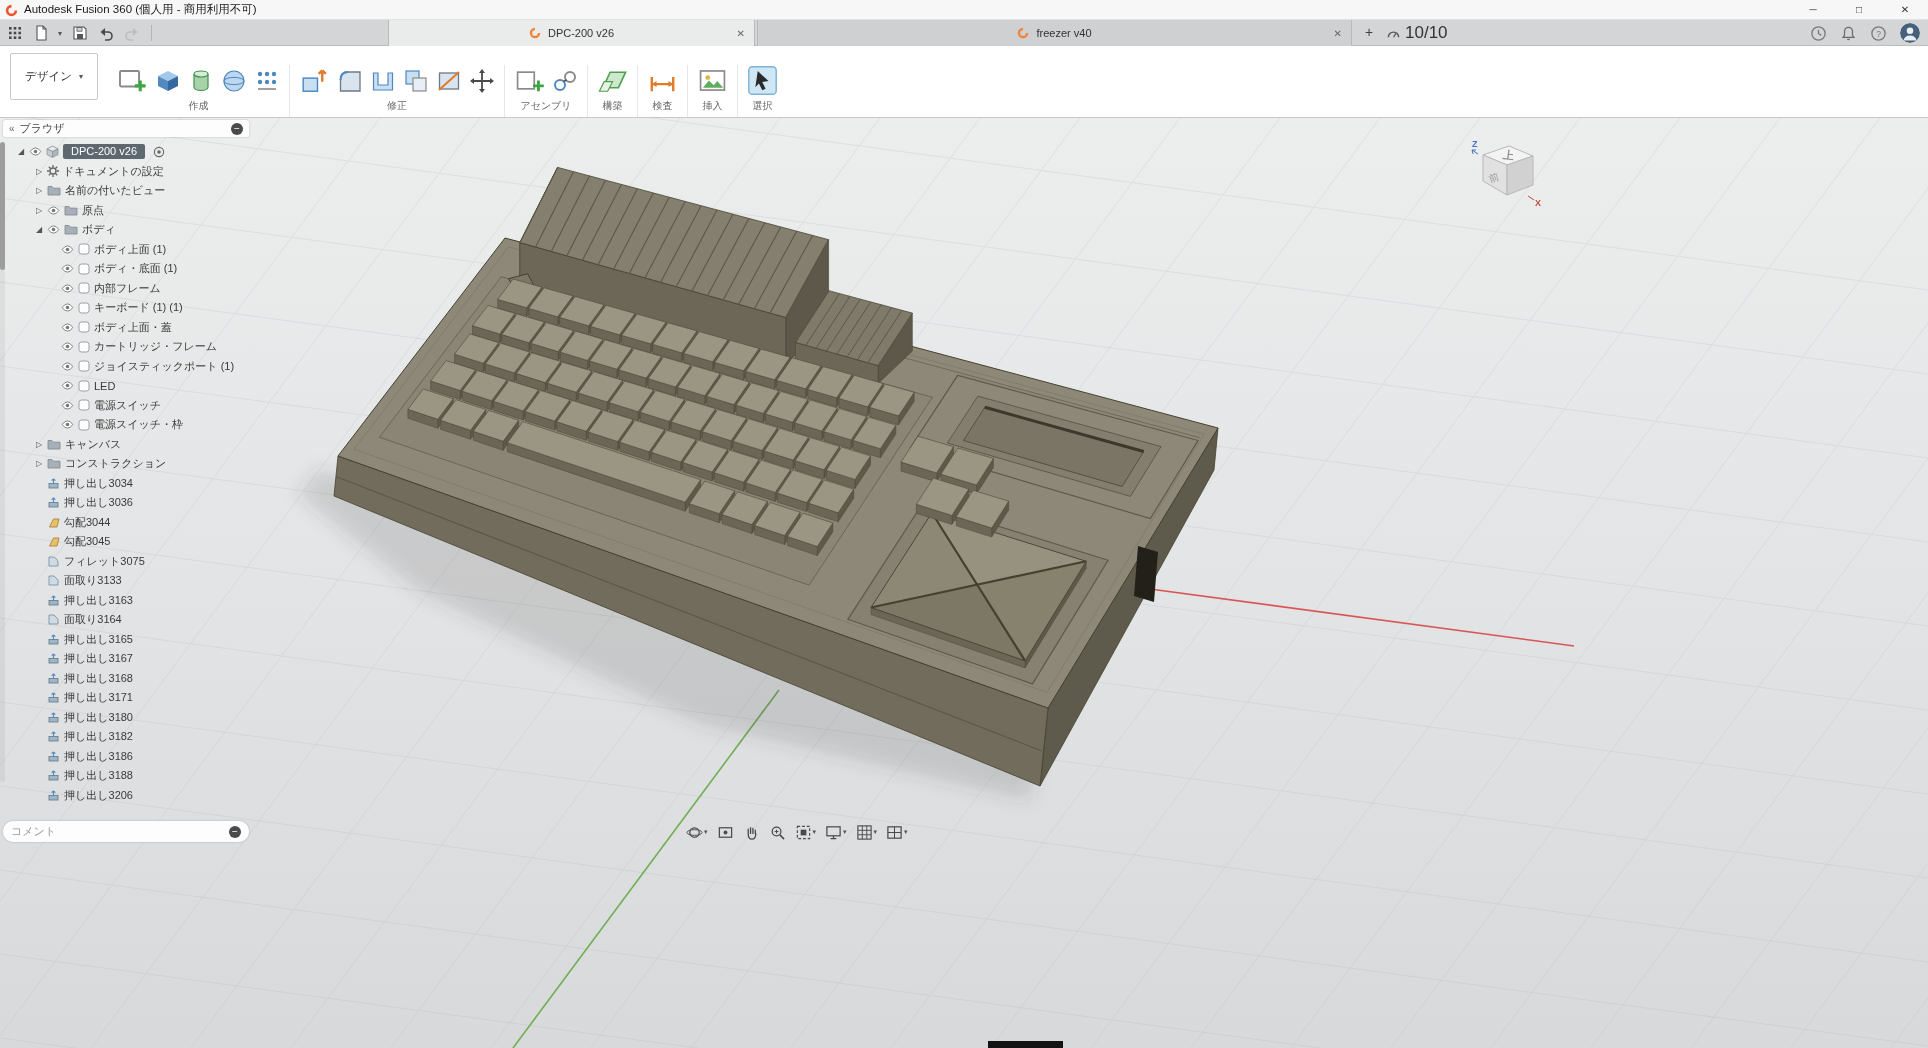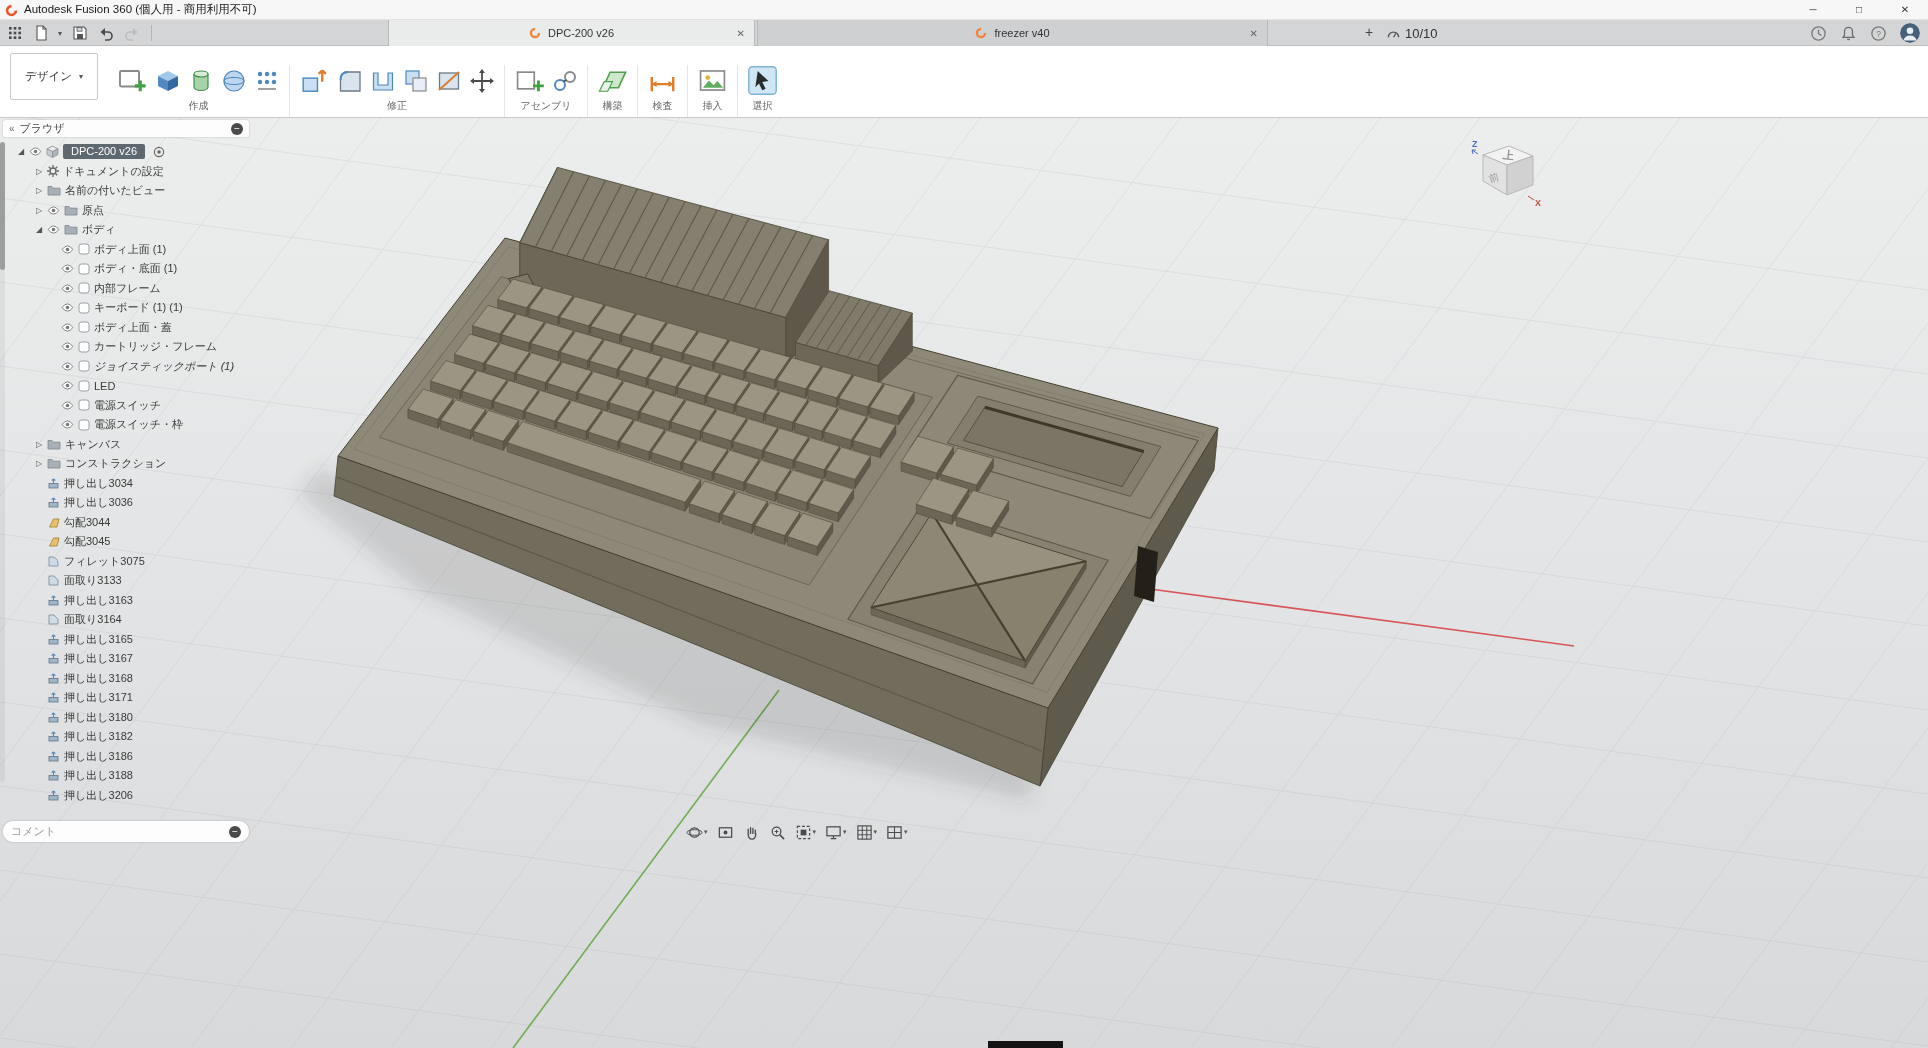--- a/index.html
+++ b/index.html
@@ -15,24 +15,24 @@
 
   
   .tabbar{position:absolute;top:20px;left:0;right:0;height:26px;background:#d4d5d6;border-bottom:1px solid #bcbcbc;}
   .qa-icons{position:absolute;left:6px;top:0;height:26px;display:flex;align-items:center;gap:9px;}
   .qa-icons .qi{width:17px;height:17px;display:flex;align-items:center;justify-content:center;}
   .qi svg{width:16px;height:16px;display:block;}
   .qa-sep{width:1px;height:16px;background:#b5b5b5;margin-left:2px;}
   .doc-tab{position:absolute;top:0;height:26px;display:flex;align-items:center;justify-content:center;gap:7px;font-size:11px;color:#333;border-left:1px solid #b9b9b9;border-right:1px solid #b9b9b9;}
   .doc-tab .tab-logo{width:12px;height:12px;}
   .doc-tab.active{left:388px;width:367px;background:#eaebeb;}
-  .doc-tab.inactive{left:757px;width:511px;background:#cfd0d1;}
+  .doc-tab.inactive{left:757px;width:595px;background:#cfd0d1;}
   .tab-close{position:absolute;right:9px;font-size:10px;color:#666;}
   .tab-add{position:absolute;left:1360px;top:4px;width:18px;height:18px;line-height:17px;text-align:center;font-size:14px;color:#444;}
-  .job-status{position:absolute;left:1386px;top:0;height:26px;display:flex;align-items:center;gap:4px;font-size:13px;color:#333;}
+  .job-status{position:absolute;left:1386px;top:0;height:26px;display:flex;align-items:center;gap:4px;font-size:17px;color:#333;}
   .job-status svg{width:15px;height:15px;}
   .tab-right{position:absolute;right:8px;top:0;height:26px;display:flex;align-items:center;gap:13px;}
   .tab-right .qi svg{width:17px;height:17px;}
   .avatar{width:20px;height:20px;border-radius:50%;overflow:hidden;}
   .avatar svg{width:20px;height:20px;display:block;}
 
   
   .ribbon{position:absolute;top:46px;left:0;right:0;height:72px;background:#fff;border-bottom:1px solid #c9c9c9;}
   .design-btn{position:absolute;left:10px;top:7px;width:88px;height:47px;border:1px solid #c9c9c9;border-radius:2px;background:#fff;display:flex;align-items:center;justify-content:center;gap:7px;font-size:11.5px;color:#333;}
   .caret{font-size:8px;color:#555;}
@@ -854,21 +854,21 @@
                 <circle cx="7" cy="5" r="2" fill="#777"></circle>
               </svg>
             </span>
             <span class="ticon">
               <svg width="12" height="12" viewBox="0 0 12 12">
                 <rect x="1" y="1" width="10" height="10" rx="2.5" fill="#fdfdfd" stroke="#98a0a6" stroke-width="1"></rect>
               </svg>
             </span>
             <span class="tlabel">カートリッジ・フレーム</span>
           </div>
-          <div class="trow" style="padding-left: 58px; font-style: italic;">
+          <div class="trow" style="padding-left: 58px;">
             <span class="ticon">
               <svg width="13" height="9" viewBox="0 0 14 10">
                 <path d="M1 5q6-8 12 0q-6 8-12 0z" fill="#fff" stroke="#777" stroke-width="1"></path>
                 <circle cx="7" cy="5" r="2" fill="#777"></circle>
               </svg>
             </span>
             <span class="ticon">
               <svg width="12" height="12" viewBox="0 0 12 12">
                 <rect x="1" y="1" width="10" height="10" rx="2.5" fill="#fdfdfd" stroke="#98a0a6" stroke-width="1"></rect>
               </svg>

